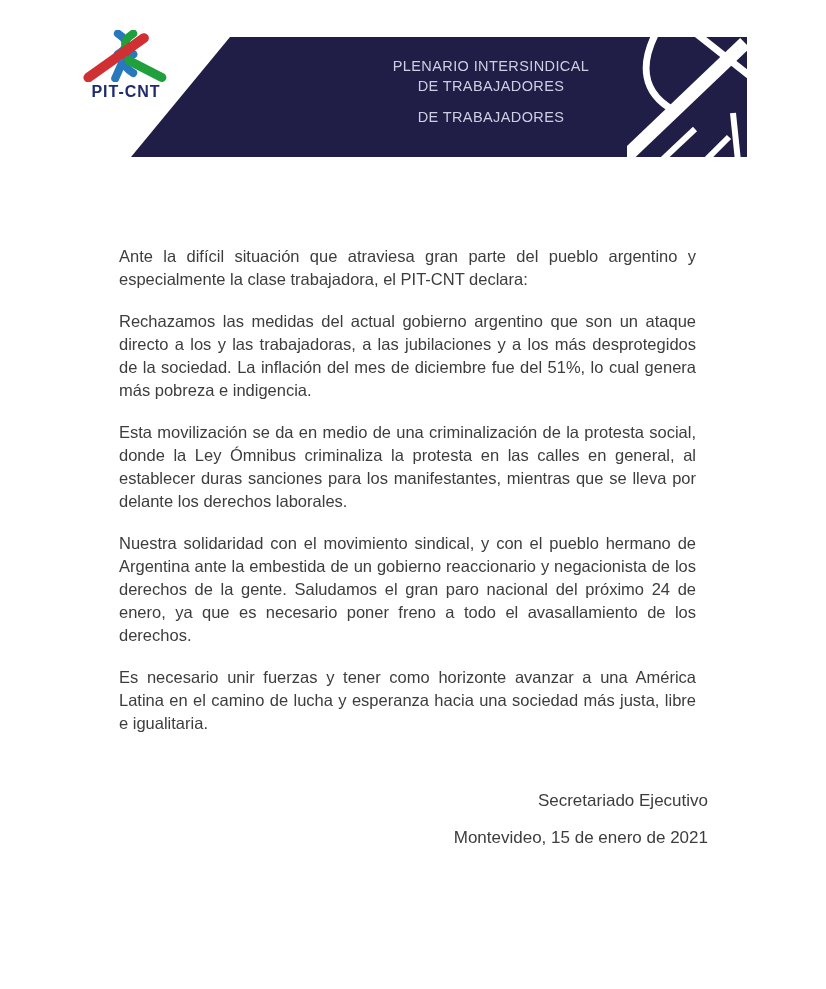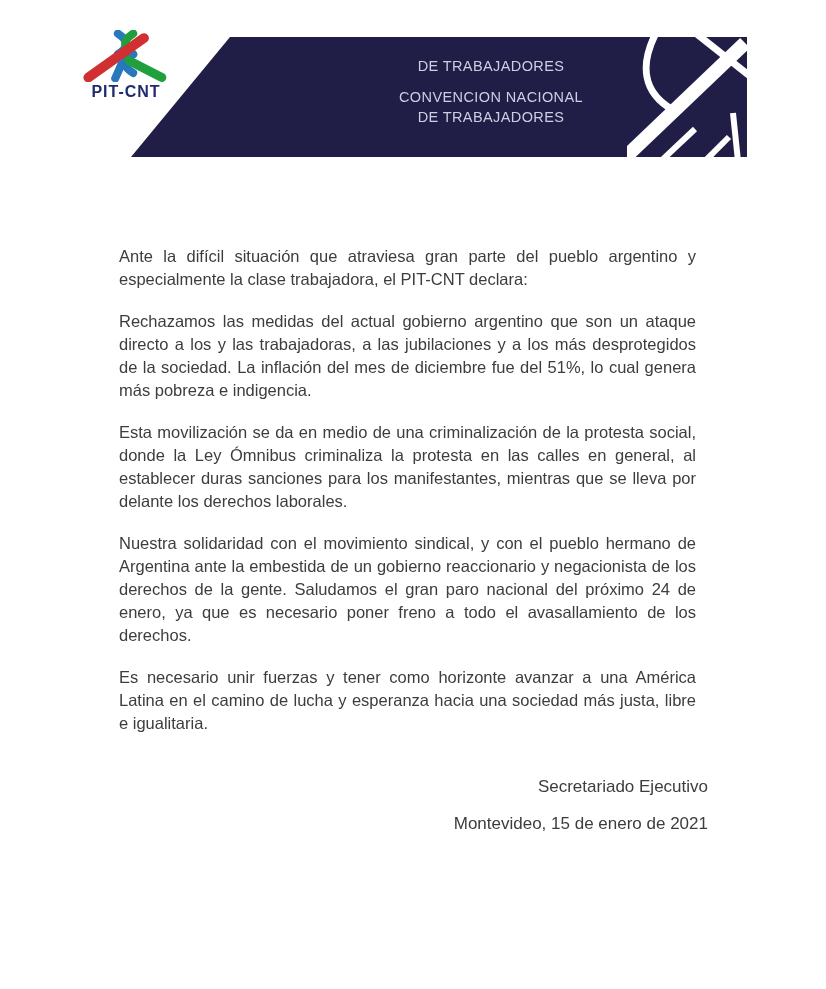--- a/index.html
+++ b/index.html
@@ -48,21 +48,21 @@
   
   .statement{
     margin:88px 118px 0 119px;
     color:var(--body-text);
     font-size:16.5px;line-height:23px;
   }
   .statement p{
     text-align:justify;
     margin:0 12px 19px 0;
   }
-  .signature{margin-top:40px;text-align:right;}
+  .signature{margin-top:54px;text-align:right;}
   .signature p{text-align:right;margin:0 0 14px 0;font-size:17px;}
 </style>
 </head>
 <body>
 
 <div class="page">
 
   <header class="letterhead">
 
     <div class="logo">
@@ -75,24 +75,24 @@
           <path d="M75 9 L13 53" stroke="#d03031" stroke-width="11"></path>
           <path d="M50 38 L43 54" stroke="#2878be" stroke-width="9"></path>
         </g>
       </svg>
       <div class="logo-text">PIT-CNT</div>
     </div>
 
     <div class="banner">
       <div class="banner-textblock">
         <div class="banner-group">
+          <div>PLENARIO INTERSINDICAL</div>
           <div>DE TRABAJADORES</div>
         </div>
         <div class="banner-group">
-          <div>CONVENCION NACIONAL</div>
           <div>DE TRABAJADORES</div>
         </div>
       </div>
       <svg class="banner-art" width="120" height="120" viewBox="0 0 120 120" aria-hidden="true">
         <g fill="none" stroke="#ffffff" stroke-linecap="butt">
           <path d="M30 -6 C12 28 16 56 46 73" stroke-width="7"></path>
           <path d="M-12 130 L118 6" stroke-width="14"></path>
           <path d="M66 -6 L124 40" stroke-width="7"></path>
           <path d="M34 124 L68 92" stroke-width="6"></path>
           <path d="M78 124 L102 100" stroke-width="6"></path>

